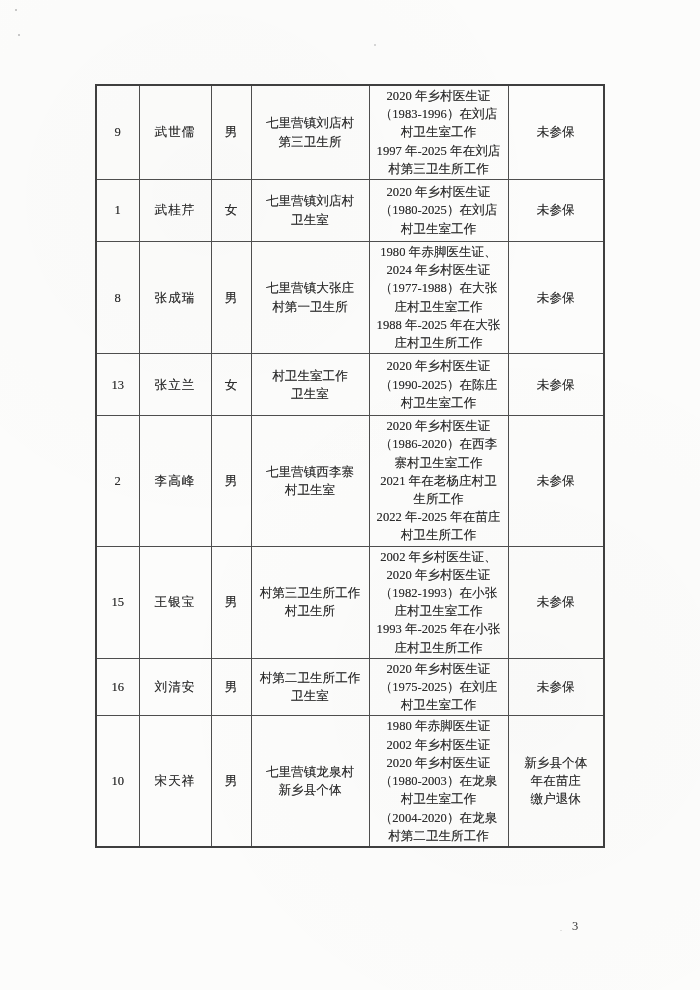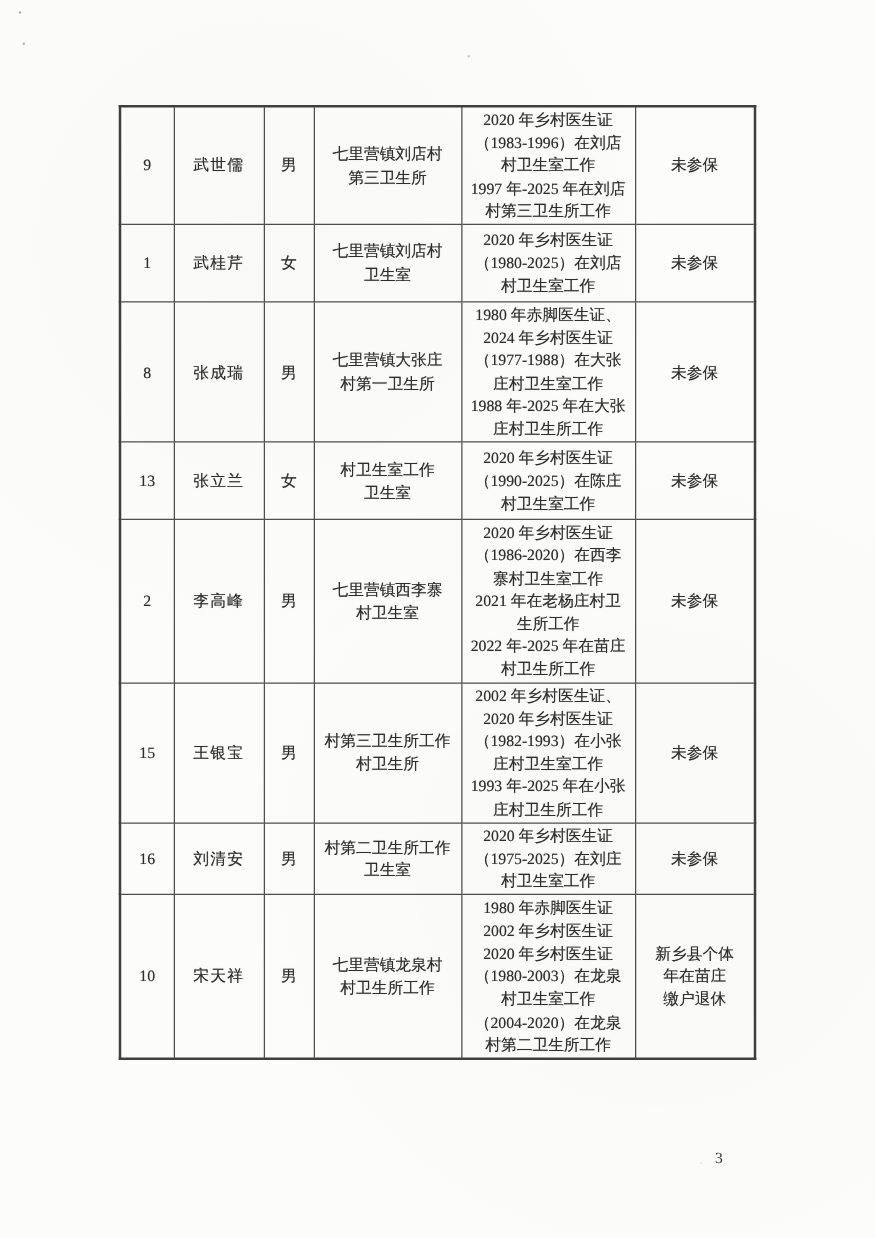--- a/index.html
+++ b/index.html
@@ -185,21 +185,21 @@
         <td class="multi">2020 年乡村医生证
 （1975-2025）在刘庄
 村卫生室工作</td>
         <td class="multi">未参保</td>
       </tr>
       <tr class="r8">
         <td>10</td>
         <td class="name">宋天祥</td>
         <td>男</td>
         <td class="multi">七里营镇龙泉村
-村卫生所工作</td>
+新乡县个体</td>
         <td class="multi">1980 年赤脚医生证
 2002 年乡村医生证
 2020 年乡村医生证
 （1980-2003）在龙泉
 村卫生室工作
 （2004-2020）在龙泉
 村第二卫生所工作</td>
         <td class="multi">新乡县个体
 年在苗庄
 缴户退休</td>

